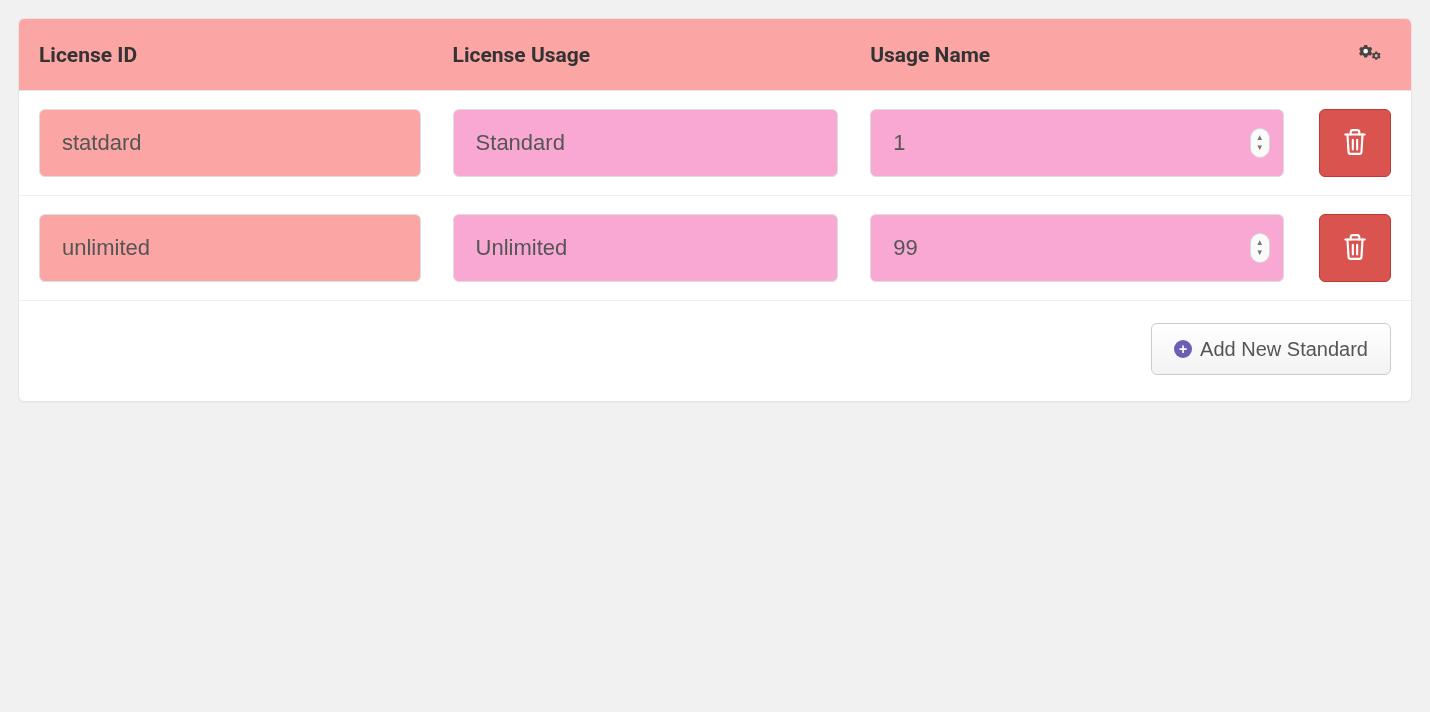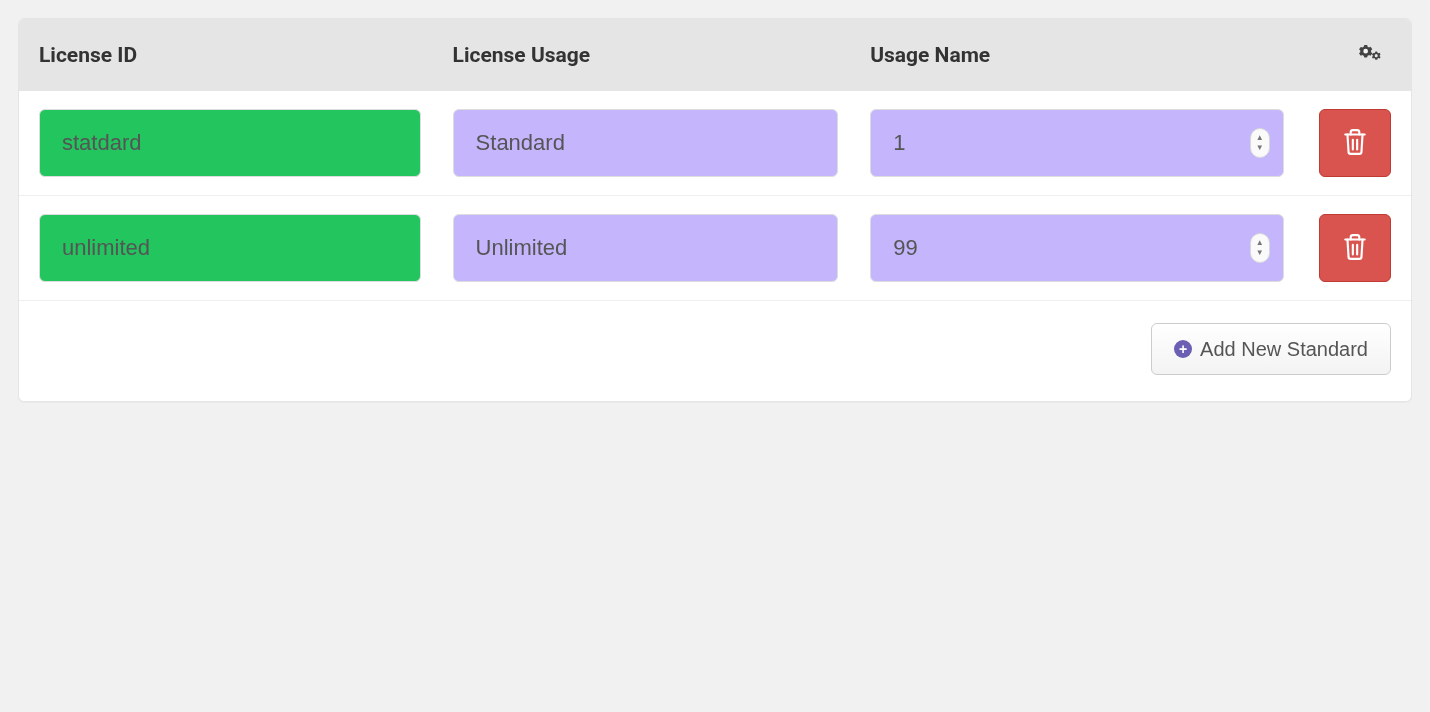--- a/index.html
+++ b/index.html
@@ -31,21 +31,21 @@
     width: 100%;
     border-collapse: collapse;
     table-layout: fixed;
   }
   table.grid thead th {
     text-align: left;
     font-size: 21px;
     font-weight: 700;
     color: #333;
     padding: 22px 16px;
-    background: #e5e5e5;
+    background: #fca5a5;
     border-bottom: 1px solid #e5e5e5;
   }
   table.grid thead th:first-child { padding-left: 20px; }
   table.grid thead th.actions { text-align: right; padding-right: 28px; }
   table.grid tbody td {
     padding: 18px 16px;
     border-bottom: 1px solid #eee;
     vertical-align: middle;
   }
   table.grid tbody td:first-child { padding-left: 20px; }
@@ -57,25 +57,25 @@
   .col-actions { width: 8%; }
 
   .input {
     width: 100%;
     height: 68px;
     font-size: 22px;
     color: #555;
     padding: 0 22px;
     border: 1px solid #ddd;
     border-radius: 6px;
-    background: #c4b5fd;
+    background: #f9a8d4;
     outline: none;
   }
   .input[readonly] {
-    background: #22c55e;
+    background: #fca5a5;
     color: #555;
   }
   .num-wrap {
     position: relative;
   }
   .num-wrap .spinner {
     position: absolute;
     right: 14px;
     top: 50%;
     transform: translateY(-50%);

